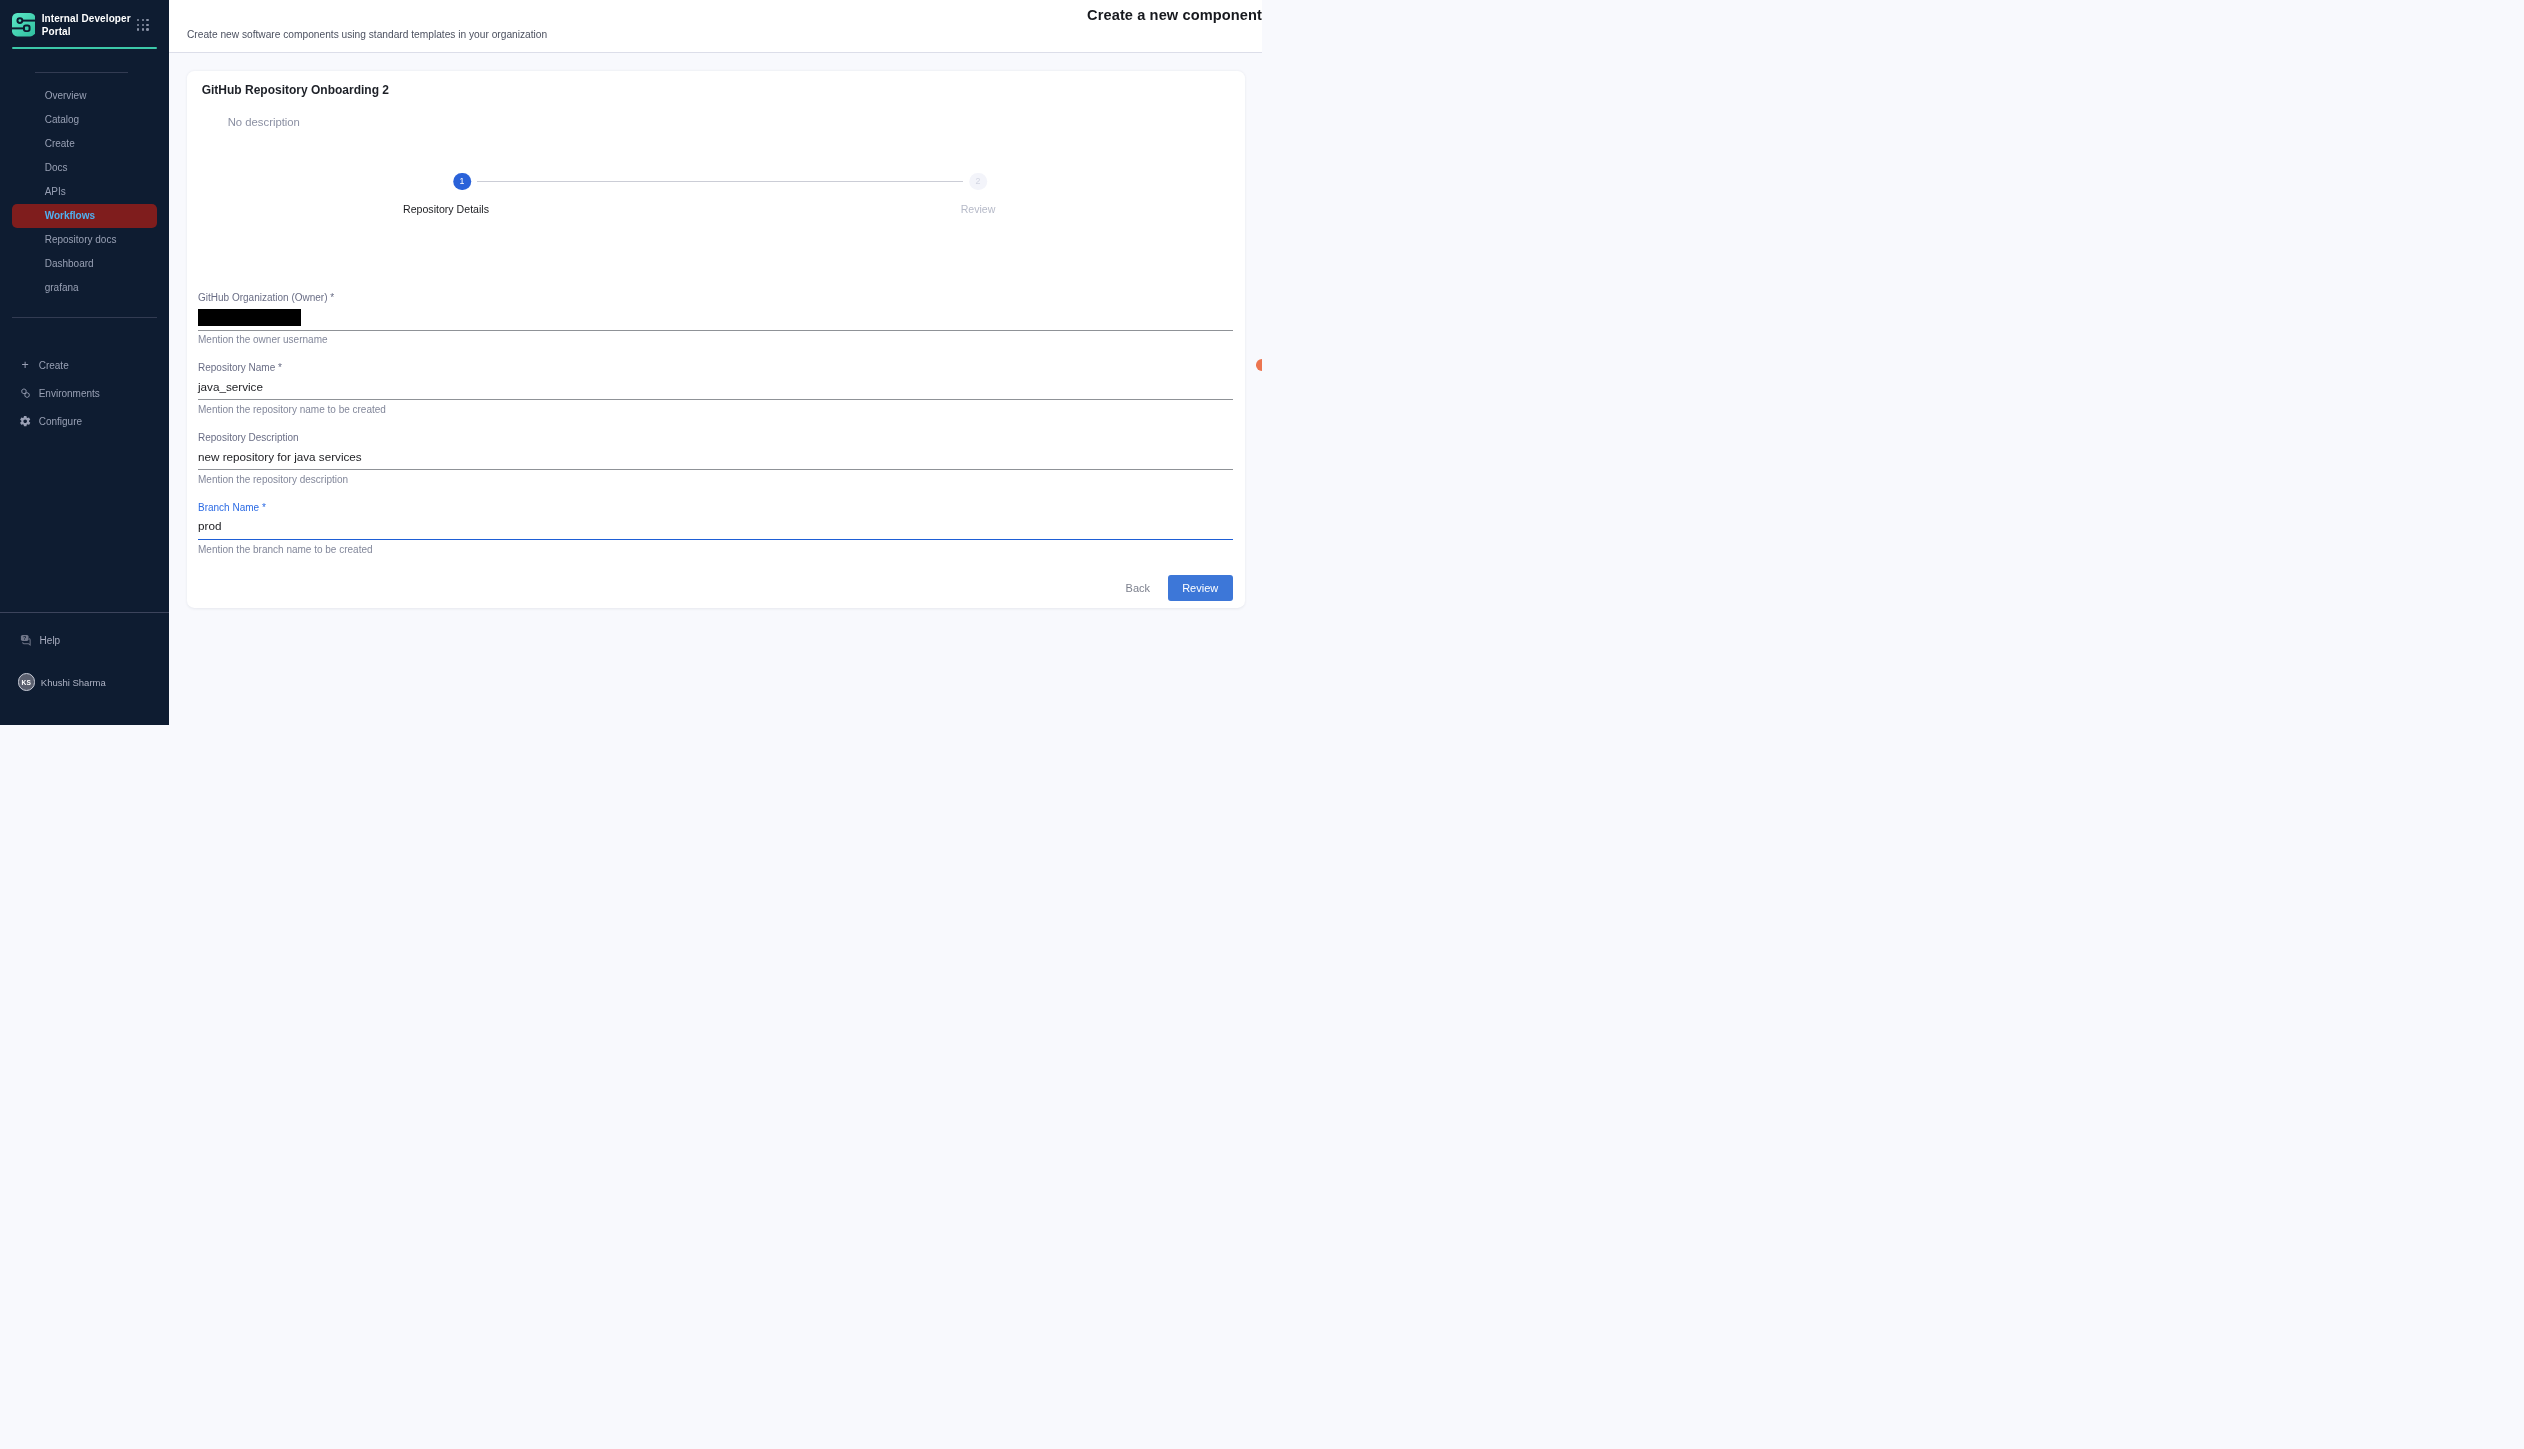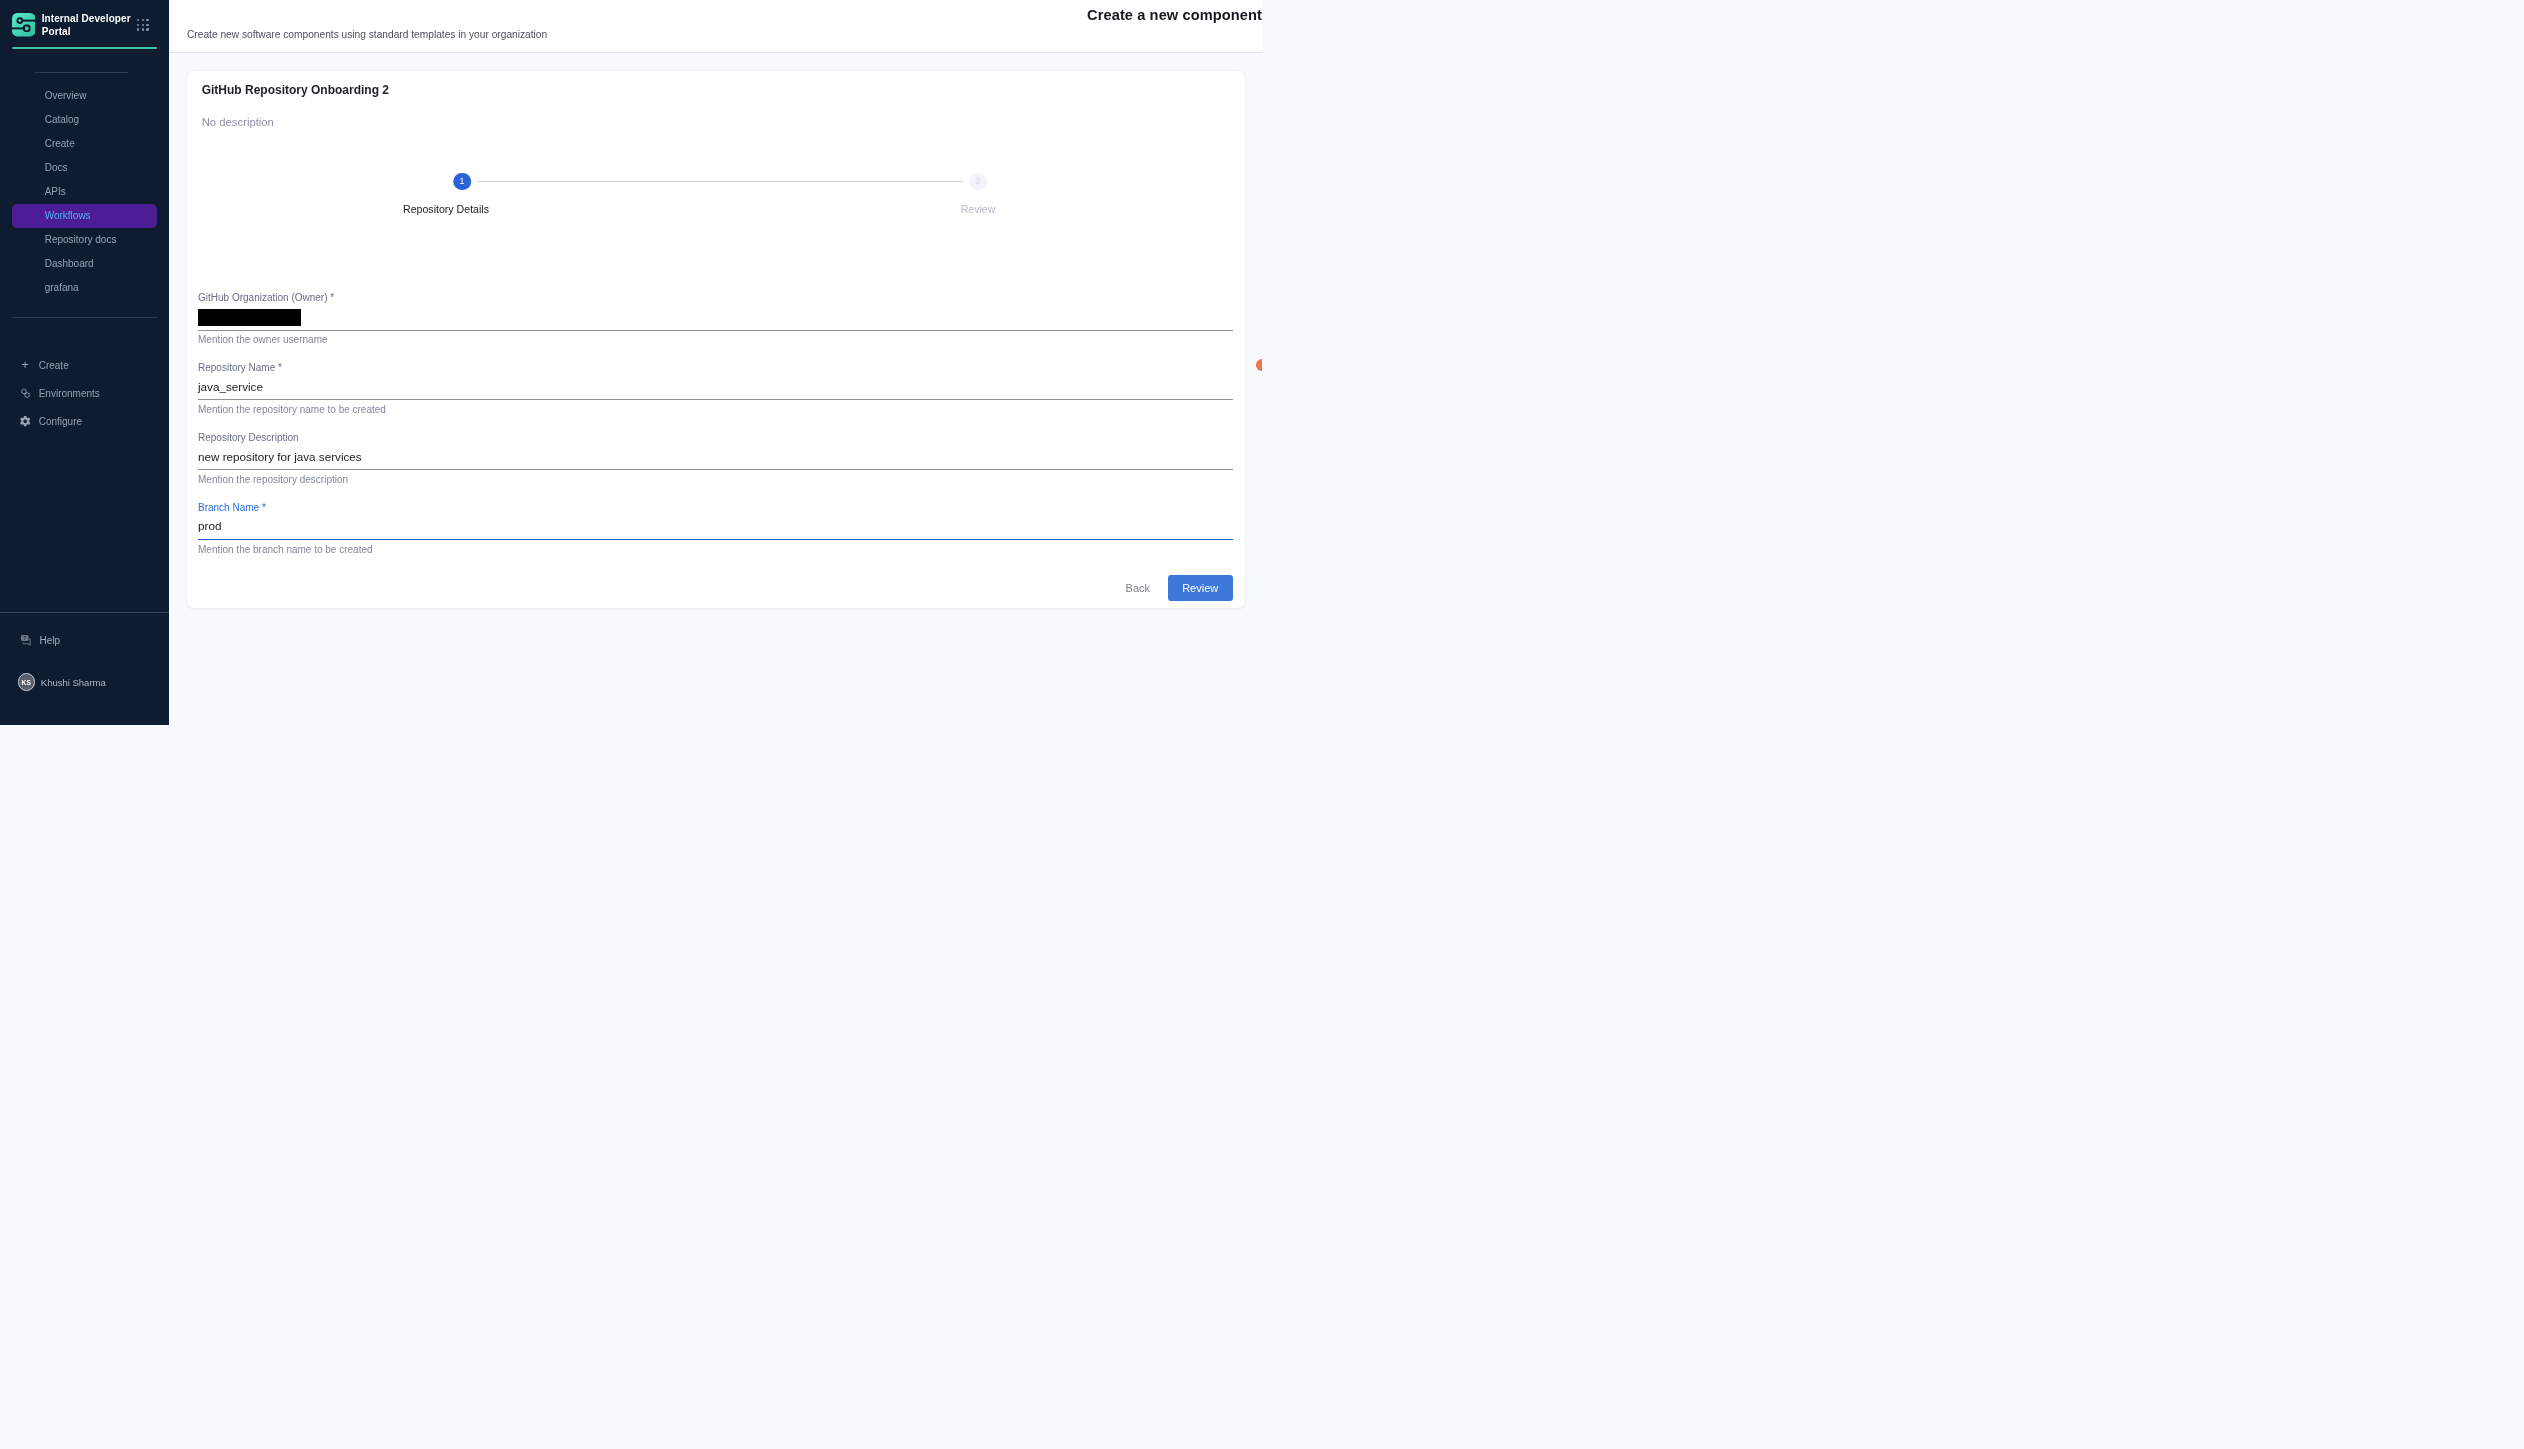--- a/index.html
+++ b/index.html
@@ -13,21 +13,21 @@
   .brand-logo { width:23.4px; height:23.4px; flex:0 0 23.4px; }
   .brand-title { flex:1; margin-left:6.6px; color:#ffffff; font-size:10px; font-weight:700; line-height:1.32; letter-spacing:0.1px; }
   .apps-grid { display:grid; grid-template-columns:repeat(3,2.6px); grid-template-rows:repeat(3,2.6px); gap:2.2px; cursor:pointer; }
   .apps-grid i { width:2.6px; height:2.6px; border-radius:50%; background:#8a92a6; }
   .brand-underline { height:1.8px; background:#3cc8a9; margin:8.8px 11.7px 0 11.7px; border-radius:1.5px; }
 
   .nav-divider-mini { height:0.7px; background:#323b52; margin:23.4px 41px 0 35px; }
   .nav { margin-top:11px; }
   .nav-item { height:24px; line-height:24px; margin:0 11.7px; padding-left:33px; border-radius:5.1px;
     font-size:10px; color:#98a0b4; cursor:pointer; white-space:nowrap; }
-  .nav-item.active { background:#4c1d95; color:#4fb1f2; }
+  .nav-item.active { background:#7f1d1d; color:#4fb1f2;font-weight:bold; }
   .nav-divider { height:0.7px; background:#323b52; margin:17px 12.4px 0 11.7px; }
 
   .nav2 { margin-top:34px; }
   .nav2-item { height:28px; display:flex; align-items:center; padding-left:19px; font-size:10px; color:#98a0b4; cursor:pointer; }
   .nav2-icon { width:12.4px; height:12.4px; margin-right:7.3px; display:flex; align-items:center; justify-content:center; color:#9aa0b5; }
   .plus-glyph { font-size:12.4px; line-height:12.4px; color:#9aa0b5; font-weight:400; }
 
   .sidebar-bottom { position:absolute; left:0; right:0; top:612px; }
   .bottom-divider { height:0.7px; background:#3c445c; }
   .help-row { margin-top:16px; height:23.4px; display:flex; align-items:center; padding-left:19px; font-size:10px; color:#a9aec0; cursor:pointer; }
@@ -40,21 +40,21 @@
   
   .main { flex:1; display:flex; flex-direction:column; background:#f8f9fd; position:relative; }
   .page-header { background:#ffffff; height:53px; border-bottom:1.1px solid #dcdee9; padding:6.6px 0 0 18px; }
   .page-title { font-size:14.6px; font-weight:700; color:#17191e; letter-spacing:0.1px;text-align:right; }
   .page-subtitle { margin-top:6.6px; font-size:10.2px; color:#4c5160; }
 
   .content { flex:1; padding:18px 17.5px 0 18px; }
   .card { background:#ffffff; border-radius:7.3px; box-shadow:0 0.7px 2.9px rgba(25,35,70,.08);
     height:537px; padding:11.7px 11.7px 11.7px 11px; position:relative; }
   .card-title { font-size:12px; font-weight:700; color:#1d2027; padding-left:3.7px; }
-  .card-desc { margin-top:19px; font-size:11.3px; color:#8b90a3; padding-left:3.7px; }
+  .card-desc { margin-top:19px; font-size:11.3px; color:#8b90a3; padding-left:3.7px;margin-left:26px; }
 
   
   .stepper { margin-top:45px; position:relative; height:17.5px; }
   .step-circle { position:absolute; top:0; width:17.5px; height:17.5px; border-radius:50%;
     display:flex; align-items:center; justify-content:center; font-size:8.8px; transform:translateX(-50%); }
   .step-circle.s1 { left:264px; background:#2a62d9; color:#ffffff; }
   .step-circle.s2 { left:780px; background:#f3f4fa; color:#d2d5e2; }
   .step-line { position:absolute; top:8px; left:279px; width:486px; height:1.5px; background:#cbcdd6; }
   .step-labels { position:relative; margin-top:13px; height:13px; }
   .step-label { position:absolute; transform:translateX(-50%); font-size:10.6px; white-space:nowrap; }

